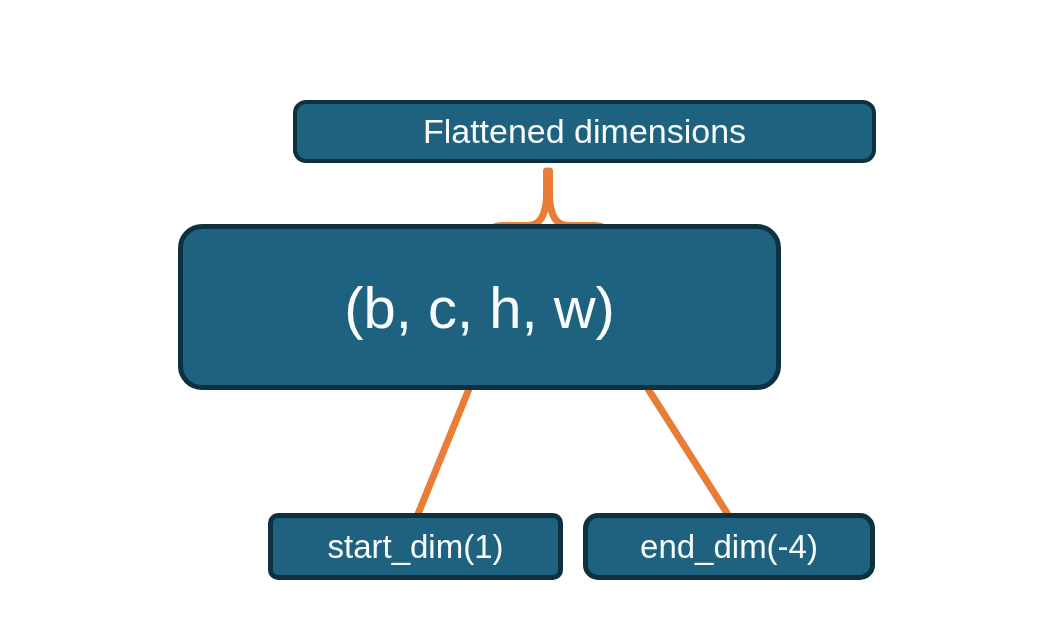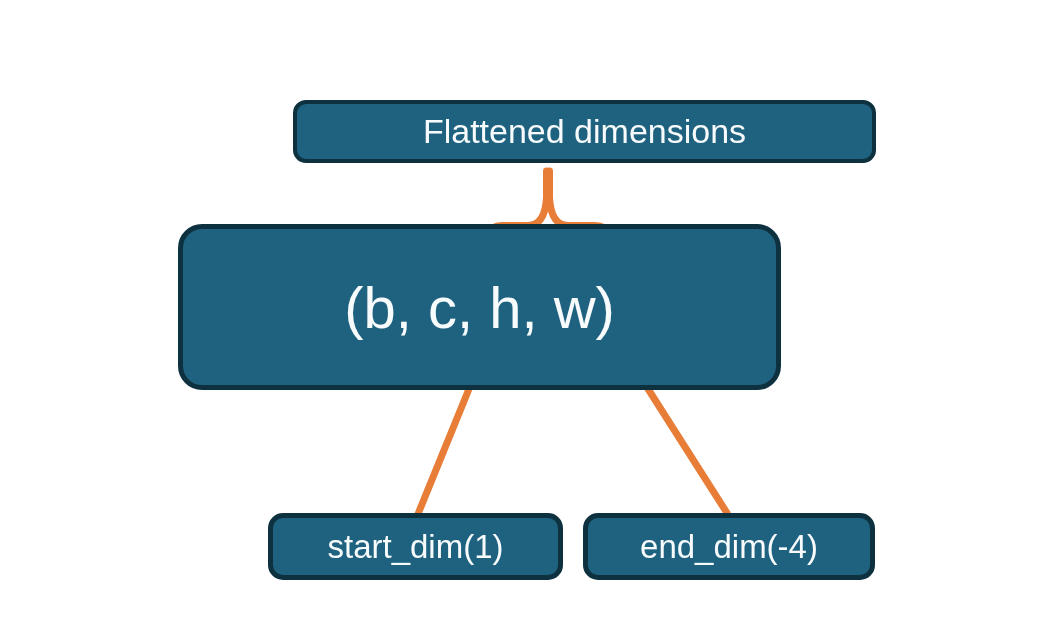--- a/index.html
+++ b/index.html
@@ -60,21 +60,21 @@
     width: 603px; height: 166px;
     border-width: 5px;
     border-radius: 24px;
     font-size: 58px;
     margin-top: 12px;
   }
   .start-box {
     left: 268px; top: 513px;
     width: 295px; height: 67px;
     border-width: 5px;
-    border-radius: 15px;
+    border-radius: 10px;
     font-size: 33px;
   }
   .end-box {
     left: 583px; top: 513px;
     width: 292px; height: 67px;
     border-width: 5px;
     border-radius: 15px;
     font-size: 33px;
   }
 </style>

